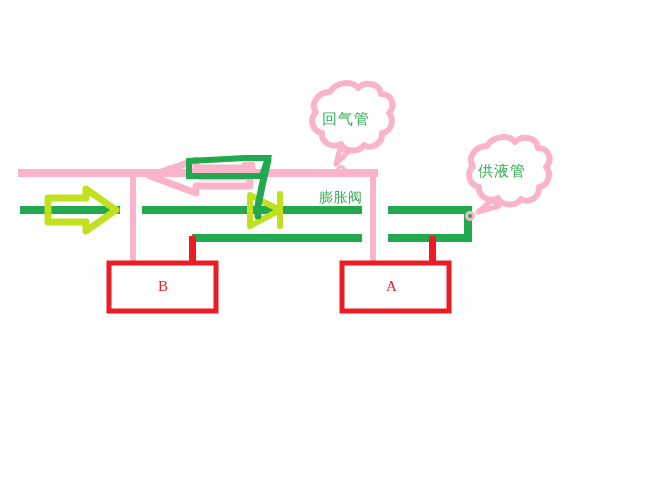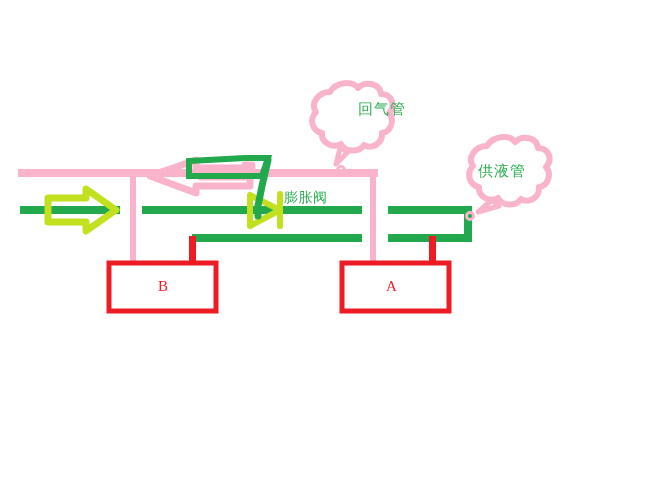--- a/index.html
+++ b/index.html
@@ -148,23 +148,23 @@
                C 516 207, 502 206, 498 198
                C 489 203, 478 196, 479 187
                C 469 185, 466 173, 473 166
                C 467 158, 475 146, 487 146 Z" fill="#FFFFFF" stroke="#F9B4CB" stroke-width="6" stroke-linejoin="round"></path>
       <path d="M 492 200 L 478 212 L 499 206 Z" fill="#FFFFFF" stroke="#F9B4CB" stroke-width="5" stroke-linejoin="round"></path>
       <circle cx="470" cy="216" r="3.5" fill="none" stroke="#F9B4CB" stroke-width="3"></circle>
     </g>
 
   </svg>
 
-  <div class="cloud-label" style="left:322px; top:100px;margin-left:36px;">回气管</div>
+  <div class="cloud-label" style="left:322px; top:110px;">回气管</div>
 
   <div class="cloud-label" style="left:478px; top:162px;font-family:Liberation Serif, serif;">供液管</div>
 
-  <div class="valve-label" style="left:284px; top:189px;">膨胀阀</div>
+  <div class="valve-label" style="left:284px; top:189px;padding-left:35px;">膨胀阀</div>
 
   <div class="box-label" style="left:158px; top:278px;">B</div>
 
   <div class="box-label" style="left:386px; top:278px;">A</div>
 
 </div>
 
 </body></html>

